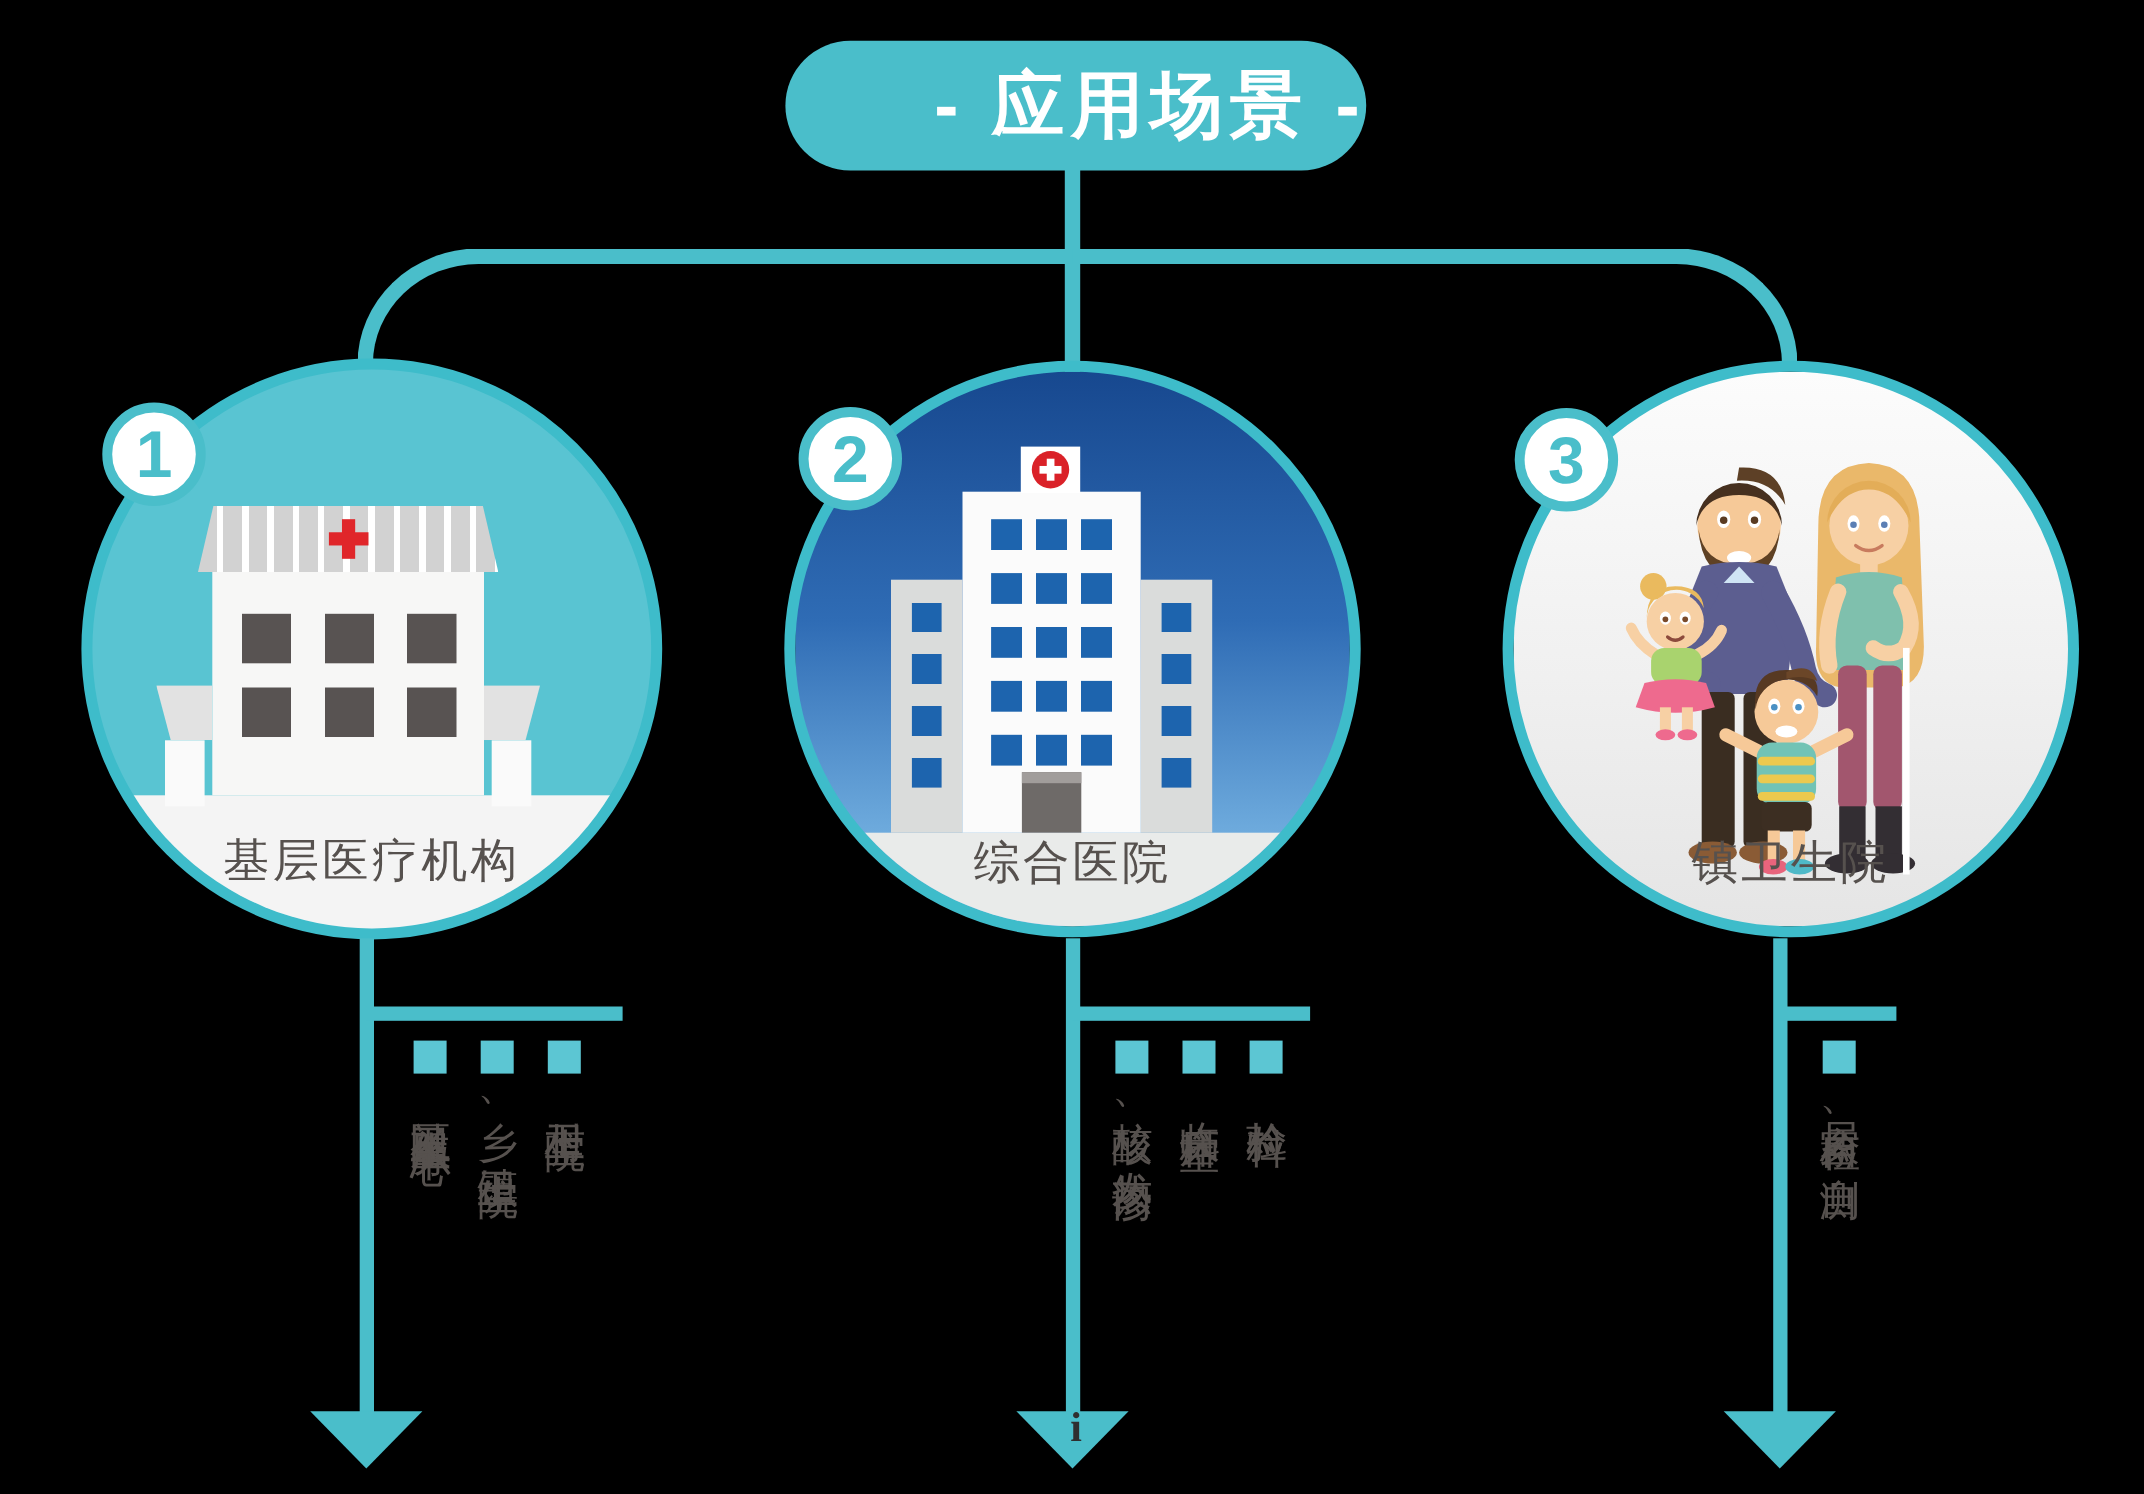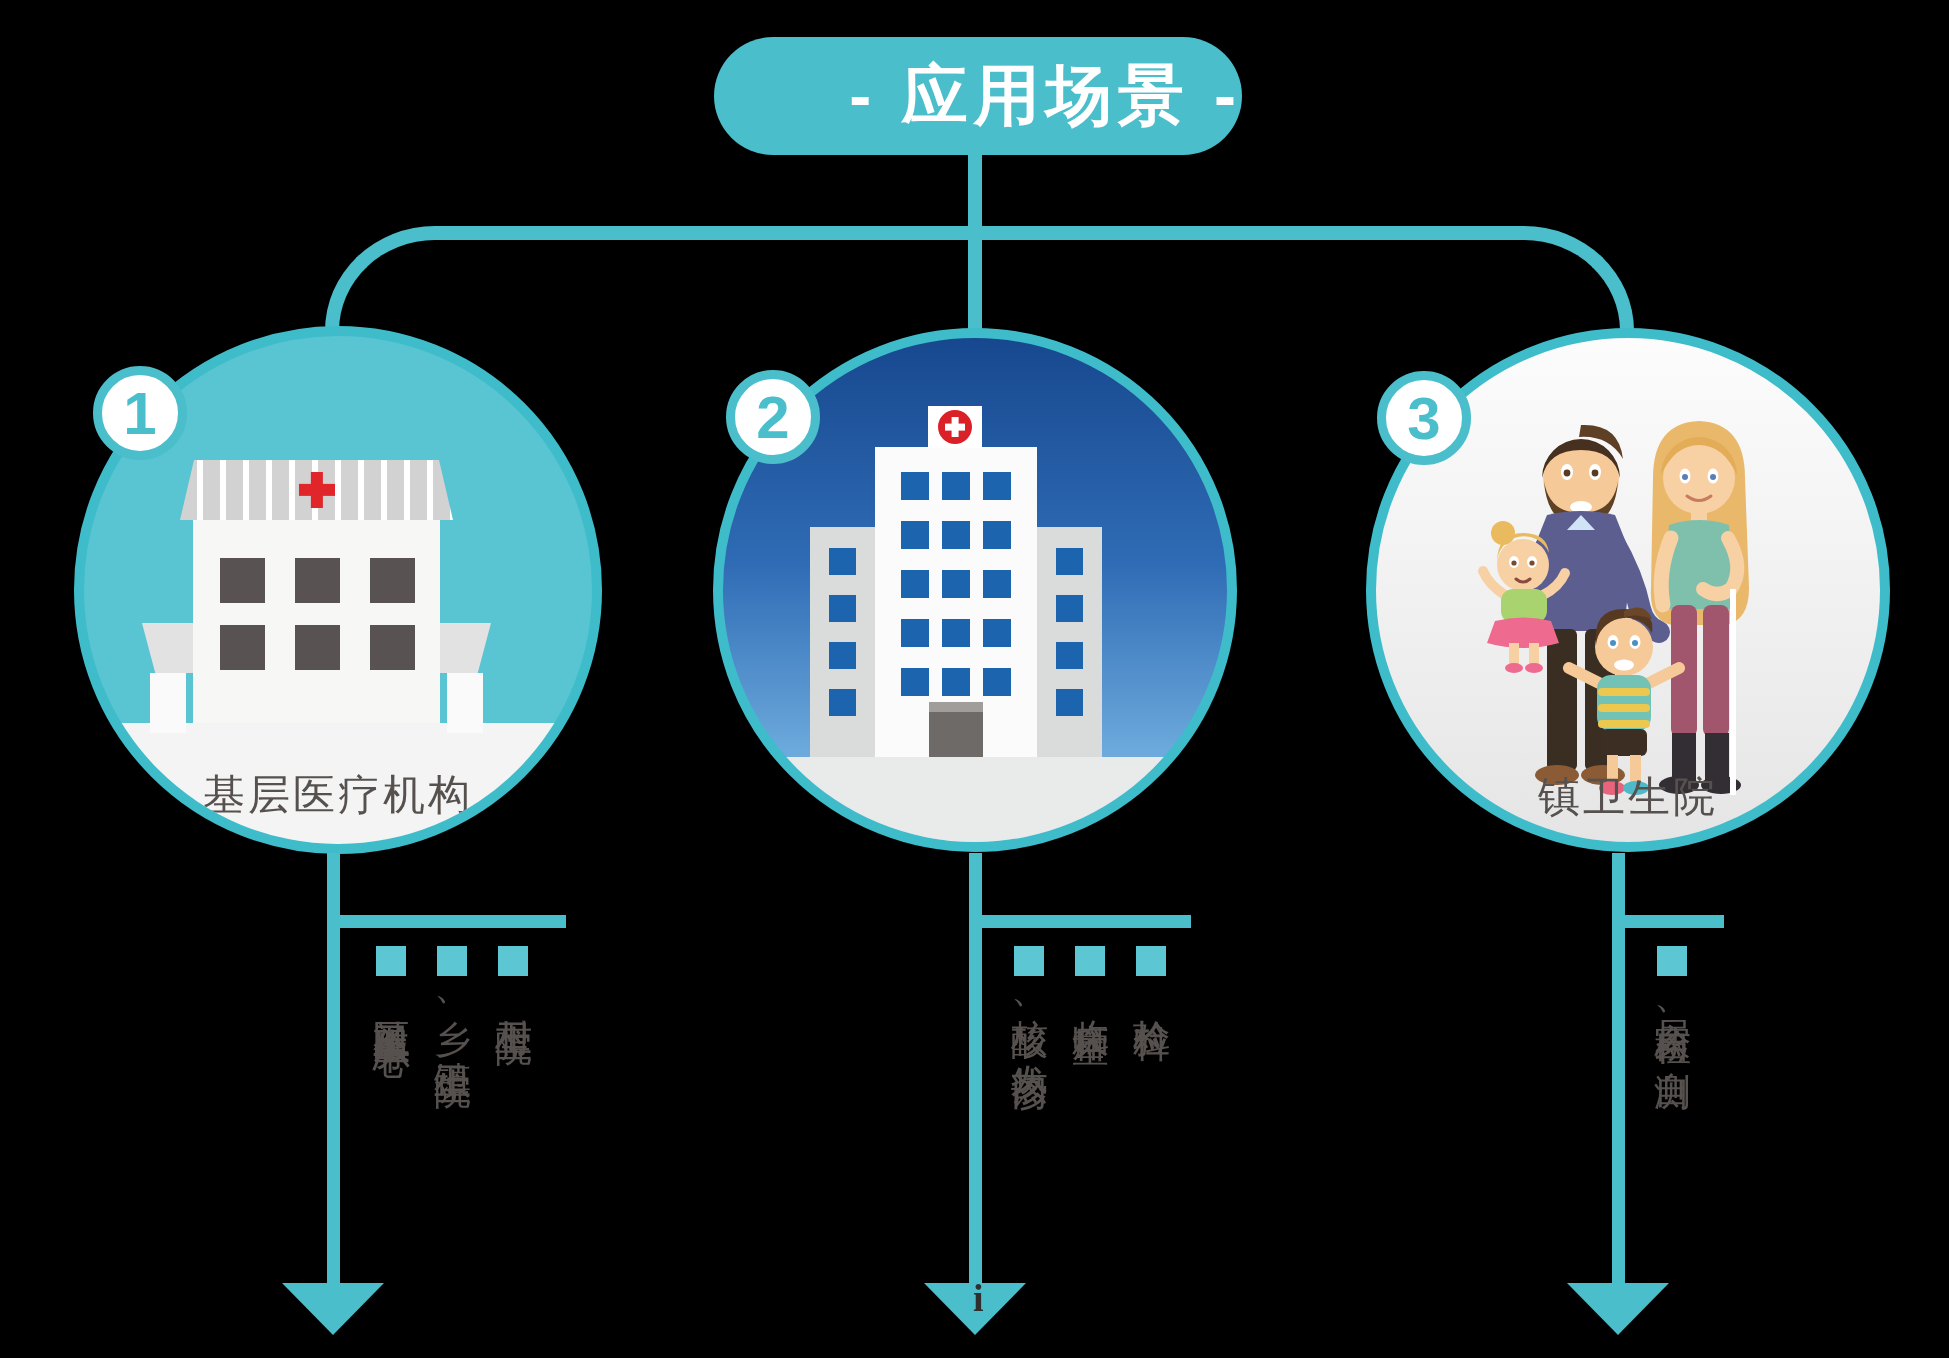--- a/index.html
+++ b/index.html
@@ -27,21 +27,21 @@
   .title-text{color:#fff;font-size:66px;font-weight:bold;letter-spacing:6px;}
 
   
   .circle{position:absolute;border-radius:50%;border:10px solid var(--ring);
     overflow:hidden;box-sizing:border-box;}
   .c1{left:74px;top:326px;width:528px;height:528px;background:var(--circle1-fill);}
   .c2{left:713px;top:328px;width:524px;height:524px;
     background:linear-gradient(180deg,#17488f 0%,#2f6cb5 45%,#6ca9dc 82%,#8cbde6 100%);}
   .c3{left:1366px;top:328px;width:524px;height:524px;
     background:linear-gradient(180deg,#fcfcfc 0%,#f0f0f0 55%,#e5e5e5 100%);}
-  .circle-label{position:absolute;left:0;width:100%;text-align:center;top:431px;
+  .circle-label{position:absolute;left:0;width:100%;text-align:center;top:418px;
     font-size:42px;color:var(--text-dark);letter-spacing:3px;}
 
   .badge{position:absolute;width:94px;height:94px;border-radius:50%;background:#fff;
     border:9px solid var(--accent);box-sizing:border-box;display:flex;align-items:center;
     justify-content:center;z-index:6;}
   .badge span{color:var(--accent);font-size:60px;font-weight:bold;}
 
   
   .ground1{position:absolute;left:-20px;top:387px;width:560px;height:130px;background:#f4f4f4;}
   .clinic-roof{position:absolute;left:96px;top:124px;width:273px;height:60px;
@@ -134,20 +134,21 @@
     <div class="tower-winrow" style="top:134px;"></div>
     <div class="tower-winrow" style="top:183px;"></div>
     <div class="tower-winrow" style="top:232px;"></div>
     <div class="tower-winrow" style="top:281px;"></div>
     <div class="tower-winrow" style="top:330px;"></div>
     <div class="wing-wincol" style="left:106px;"></div>
     <div class="wing-wincol" style="left:333px;"></div>
     <div class="door">
       <div class="door-top"></div>
     </div>
+    <div class="circle-label">综合医院</div>
   </div>
   <div class="badge" style="left:726px;top:370px;">
     <span>2</span>
   </div>
 
   <div class="circle c3">
     <svg class="family-svg" width="390" height="420" viewBox="0 0 390 420">
 
       <path d="M222,95 Q222,40 268,38 Q314,40 314,95 L318,205 Q318,238 294,242 L242,242 Q218,238 220,205 Z" fill="#eab86a"></path>
 

